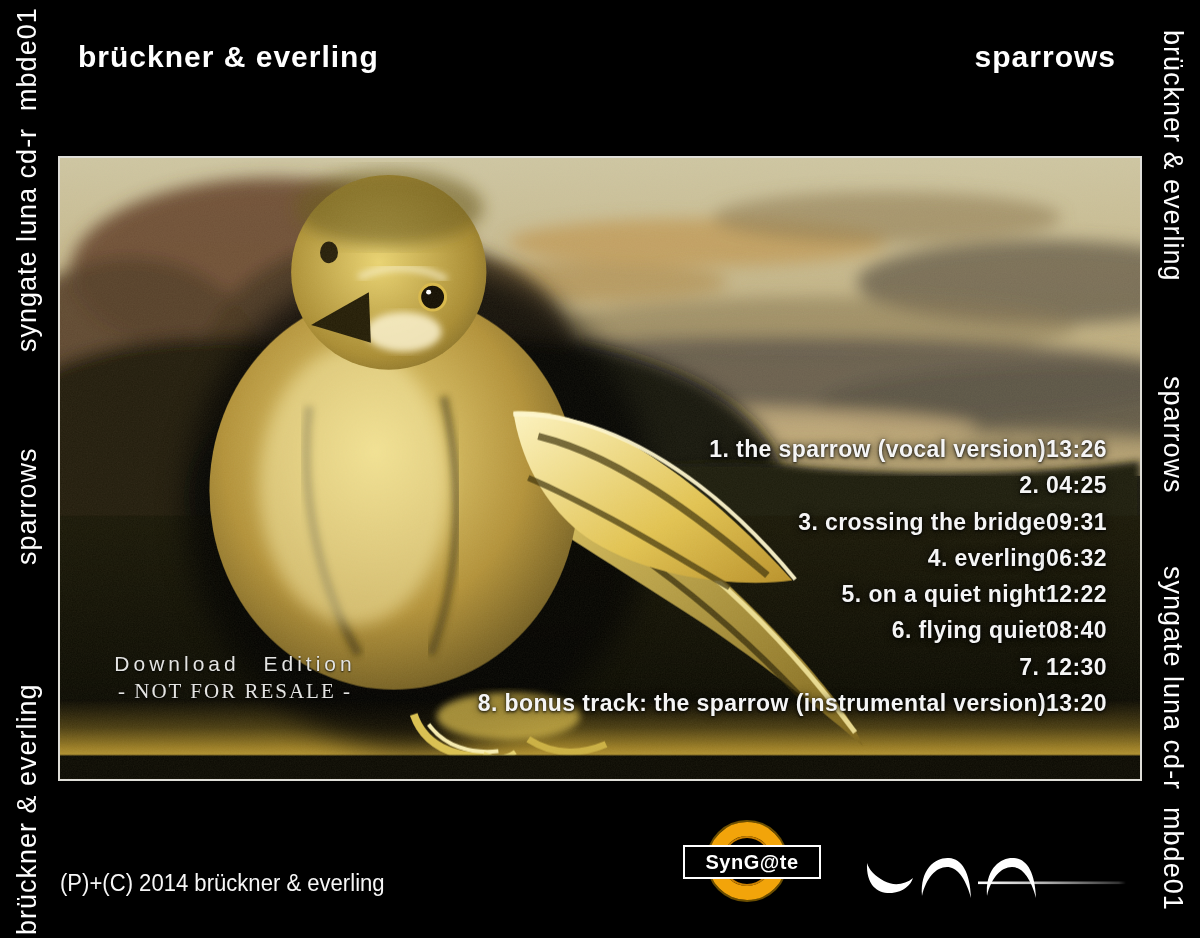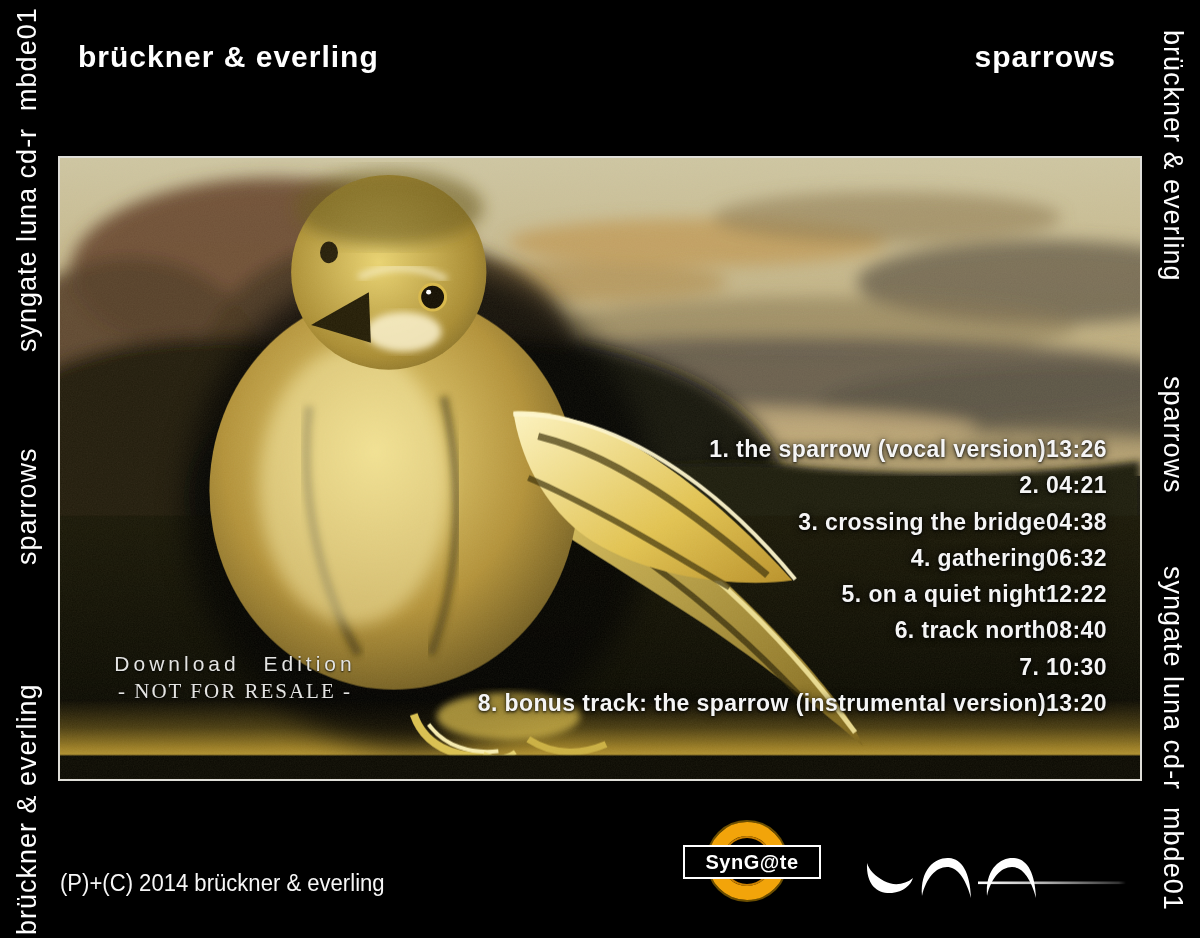--- a/index.html
+++ b/index.html
@@ -190,45 +190,45 @@
   </svg>
 
   <div class="abs" id="tracks">
     <div class="trow">
         <span class="t-name">1. </span>
         <span class="t-name">the sparrow (vocal version)</span>
         <span class="t-time">13:26</span>
       </div>
     <div class="trow">
         <span class="t-name">2. </span>
-        <span class="t-time">04:21</span>
+        <span class="t-time">04:25</span>
       </div>
     <div class="trow">
         <span class="t-name">3. </span>
         <span class="t-name">crossing the bridge</span>
-        <span class="t-time">04:38</span>
+        <span class="t-time">09:31</span>
       </div>
     <div class="trow">
         <span class="t-name">4. </span>
-        <span class="t-name">gathering</span>
+        <span class="t-name">everling</span>
         <span class="t-time">06:32</span>
       </div>
     <div class="trow">
         <span class="t-name">5. </span>
         <span class="t-name">on a quiet night</span>
         <span class="t-time">12:22</span>
       </div>
     <div class="trow">
         <span class="t-name">6. </span>
-        <span class="t-name">track north</span>
+        <span class="t-name">flying quiet</span>
         <span class="t-time">08:40</span>
       </div>
     <div class="trow">
         <span class="t-name">7. </span>
-        <span class="t-time">10:30</span>
+        <span class="t-time">12:30</span>
       </div>
     <div class="trow">
         <span class="t-name">8. </span>
         <span class="t-name">bonus track: the sparrow (instrumental version)</span>
         <span class="t-time">13:20</span>
       </div>
   </div>
 
   <div class="abs" id="edition">
     <div class="e1">Download Edition</div>

